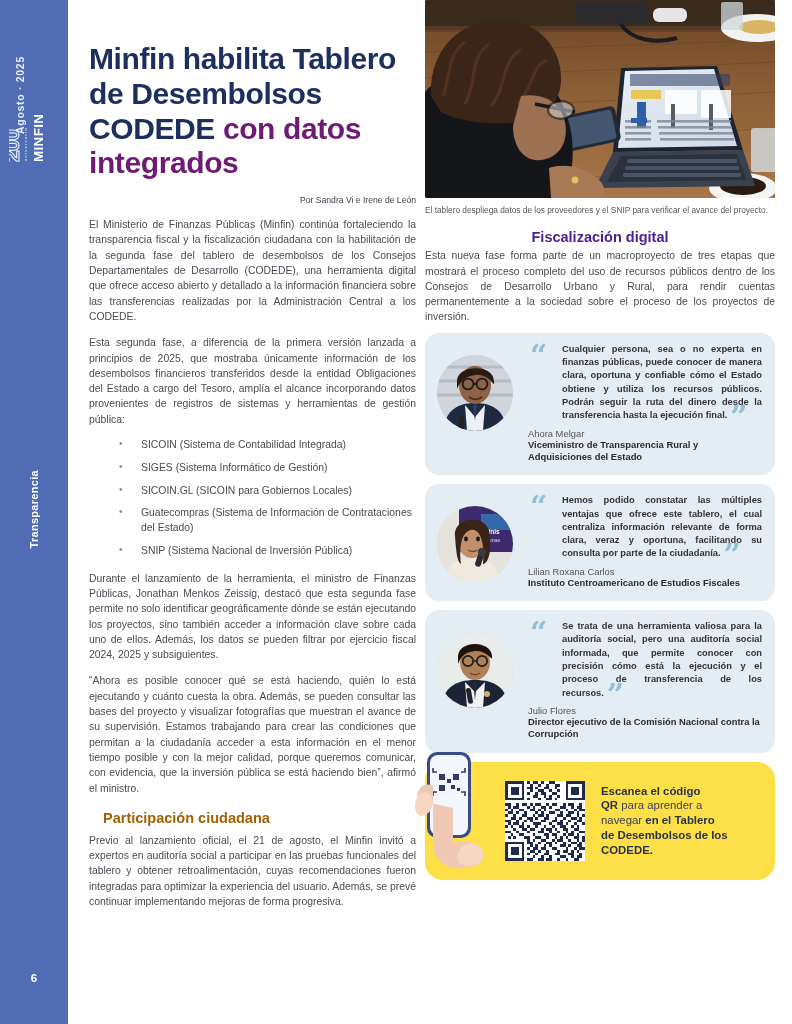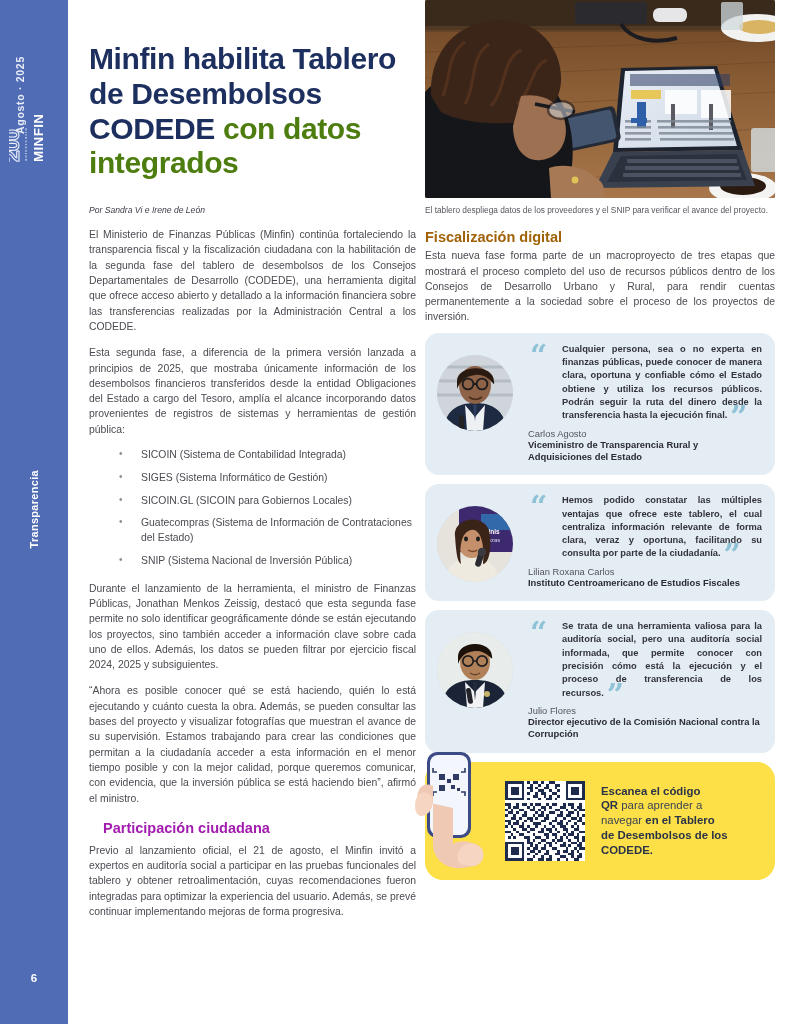--- a/index.html
+++ b/index.html
@@ -51,24 +51,24 @@
   .col-left  { position:absolute; left:21px; top:0;   width:327px; }
   .col-right { position:absolute; left:357px; top:0;  width:350px; }
 
   
   .headline {
     margin-top: 42px;
     font-size: 30px; line-height: 1.16;
     font-weight: bold; color: #1d2f5e;
     letter-spacing: -0.4px;
   }
-  .headline .accent { color: #4d7c0f; }
+  .headline .accent { color: #701a75; }
   .byline {
-    margin-top: 24px; margin-bottom: 12px;
-    font-size: 8.6px; font-style: italic; color: #3b3b47;
+    margin-top: 14px; margin-bottom: 12px;
+    font-size: 8.6px; color: #3b3b47; text-align: right;
   }
 
   
   .body-p {
     font-size: 10.4px; line-height: 1.47;
     color: #4a4a52; text-align: justify;
     margin-bottom: 11px;
   }
   .body-p.first { margin-top: 4px; }
 
@@ -77,41 +77,42 @@
     position: relative;
     font-size: 10.4px; line-height: 1.42; color: #4a4a52;
     padding-left: 52px; margin-bottom: 8px;
   }
   ul.bullets li::before {
     content: "•"; position: absolute; left: 30px; top: -1px;
     color: #8b8b93; font-size: 10px;
   }
 
   .sub-head {
-    font-size: 14.5px; font-weight: bold; color: #a21caf;
+    font-size: 14.5px; font-weight: bold; color: #a16207;
     margin: 14px 0 7px 14px;
   }
 
   
   .photo {
     width: 350px; height: 198px;
     border-radius: 2px;
     overflow: hidden;
     position: relative;
     background: #6b4a33;
   }
   .photo svg { display:block; width:100%; height:100%; }
   .caption {
     margin-top: 7px;
     font-size: 8.3px; line-height: 1.38; color: #55555d;
     width: 346px;
   }
   .rt-head {
-    font-size: 14.5px; font-weight: bold; color: #a16207;
+    font-size: 14.5px; font-weight: bold; color: #4c1d95;
     margin: 13px 0 3px 0;
+    text-align: center;
   }
   .rt-p {
     font-size: 10.4px; line-height: 1.45;
     color: #4a4a52; text-align: justify; margin-bottom: 9px;
   }
   .rt-p.nojust { text-align: left; }
   .rt-link { font-weight: bold; color: #2e3a4e; }
 
   
   .quote-card {
@@ -351,21 +352,21 @@
               <path d="M36.4 29 H39.6"></path>
             </g>
             <path d="M32 42 C36 45 41 45 45 42" stroke="#4a2e1c" stroke-width="1.6" fill="none"></path>
             <rect x="22" y="60" width="5" height="16" rx="2.5" fill="#222"></rect>
           </svg>
         </div>
         <div class="qc-body">
           <div class="qc-text">
             <span class="mark-open">“</span><span>Cualquier persona, sea o no experta en finanzas públicas, puede conocer de manera clara, oportuna y confiable cómo el Estado obtiene y utiliza los recursos públicos. Podrán seguir la ruta del dinero desde la transferencia hasta la ejecución final.</span><span class="mark-close">”</span>
           </div>
-          <div class="qc-name">Carlos Agosto</div>
+          <div class="qc-name">Ahora Melgar</div>
           <div class="qc-role">Viceministro de Transparencia Rural y Adquisiciones del Estado</div>
         </div>
       </div>
 
       <div class="quote-card">
         <div class="qc-avatar">
           <svg viewBox="0 0 76 76" xmlns="http://www.w3.org/2000/svg">
             <rect width="76" height="76" fill="#e6e3dd"></rect>
             <rect x="22" y="0" width="54" height="46" fill="#3d2a6e"></rect>
             <rect x="44" y="8" width="32" height="16" fill="#2f7fbf" opacity=".75"></rect>

